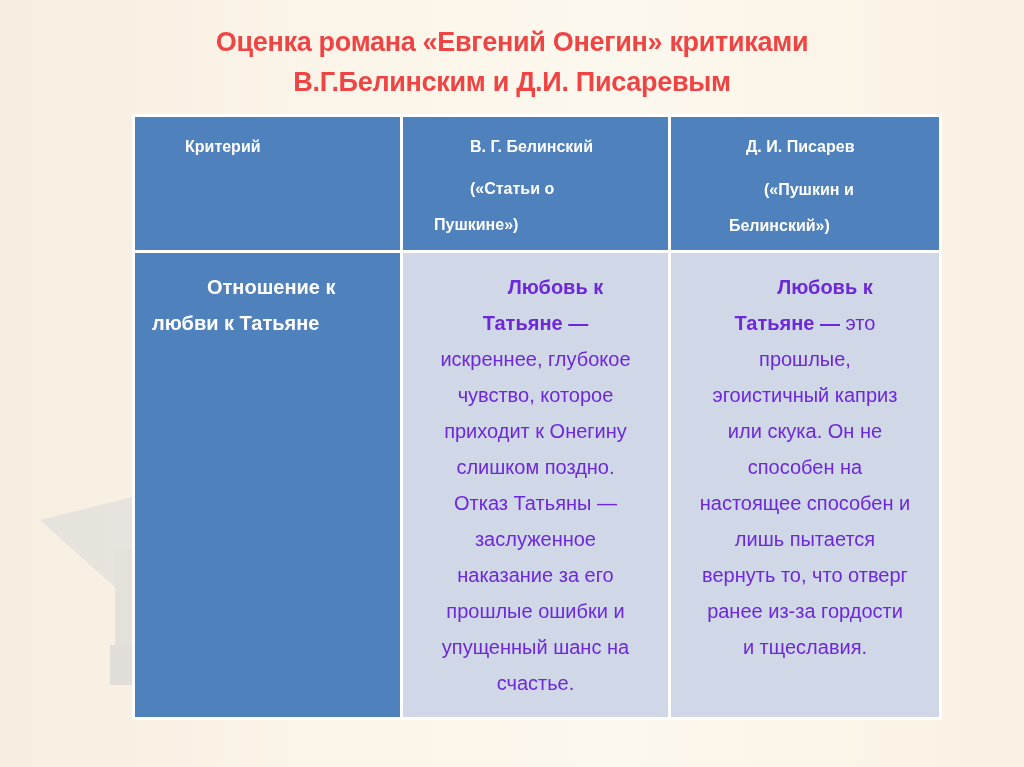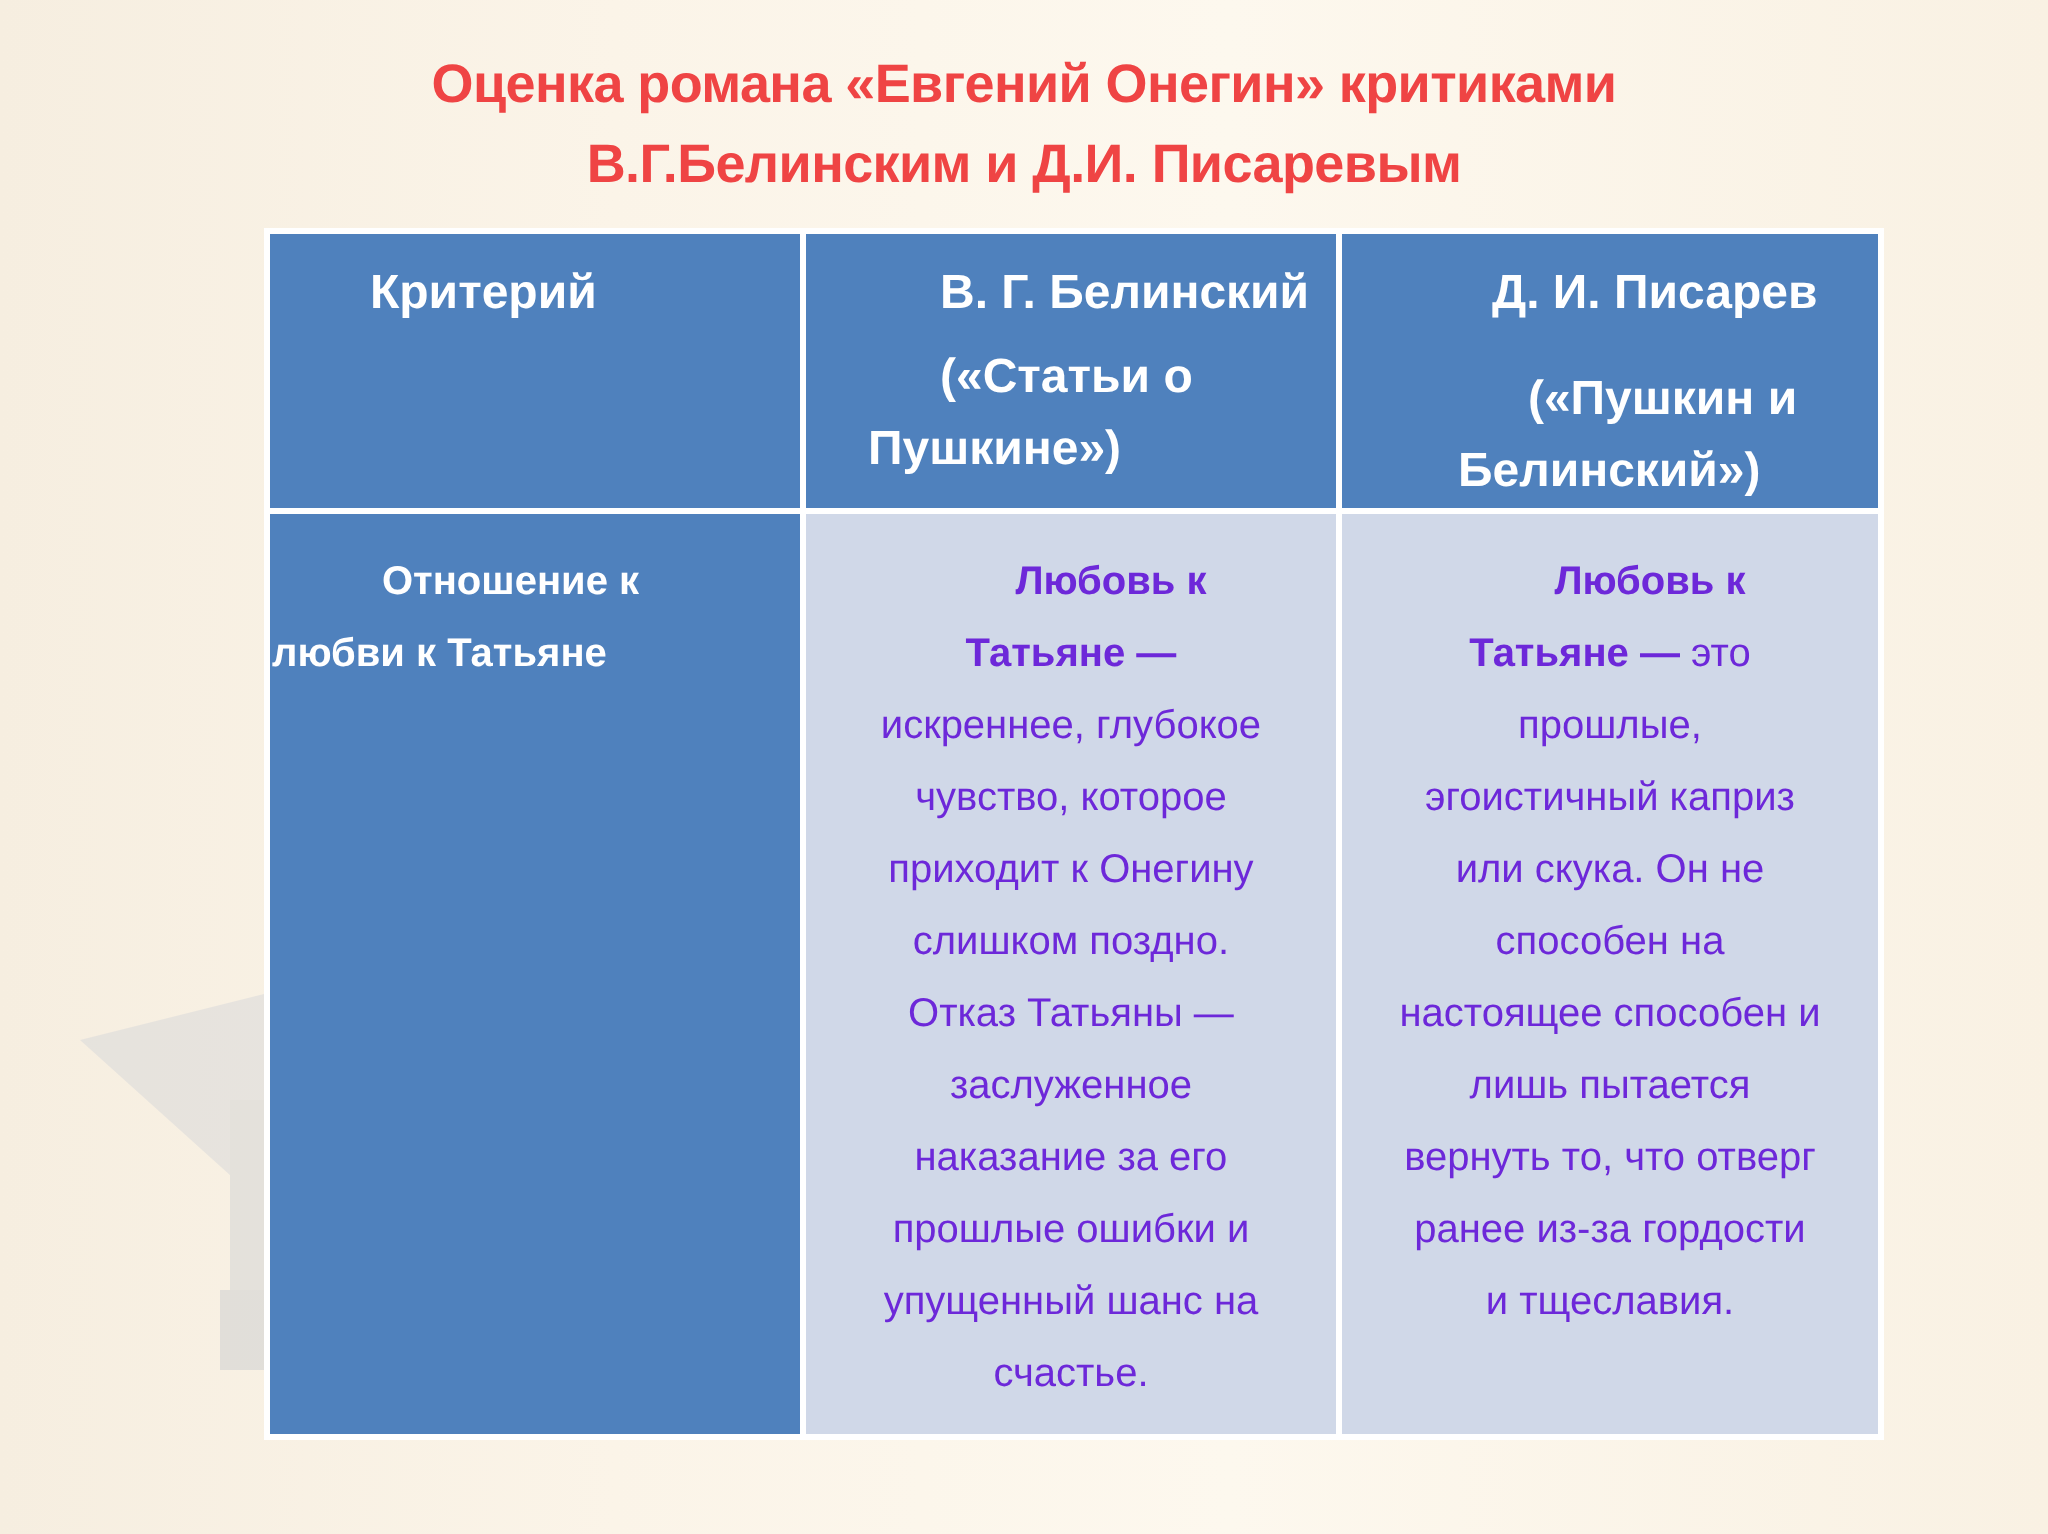--- a/index.html
+++ b/index.html
@@ -14,21 +14,21 @@
     font-weight:bold;font-size:27px;line-height:40px;color:#ef4444;
     letter-spacing:-0.3px;
   }
   .title div{white-space:nowrap;}
   table.crit{
     position:absolute;left:132px;top:114px;width:810px;height:606px;
     border-collapse:separate;border-spacing:3px;
     background:#ffffff;
   }
   table.crit td{vertical-align:top;padding:0;}
-  .hdr td{background:#4f81bd;color:#fff;font-weight:bold;font-size:24px;height:133px;}
+  .hdr td{background:#4f81bd;color:#fff;font-weight:bold;font-size:16px;height:133px;}
   .c1{width:263px;}
   .c2{width:263px;}
   .c3{width:266px;}
   .body-first{background:#4f81bd;color:#fff;font-weight:bold;font-size:20px;}
   .body-cell{background:#d0d8e8;color:#6d28d9;font-size:20px;}
   .cell-inner{padding:16px 10px 0 10px;line-height:36px;}
   .hdr .cell-inner{padding-top:12px;line-height:36px;}
   .center{text-align:center;}
   .b{font-weight:bold;}
   .indent{padding-left:40px;}
@@ -58,28 +58,28 @@
     <td class="c2">
       <div class="cell-inner">
         <div class="indent" style="padding-left:57px;">В. Г. Белинский</div>
         <div style="padding-left:57px;margin-top:6px;">(«Статьи о</div>
         <div style="padding-left:21px;">Пушкине»)</div>
       </div>
     </td>
     <td class="c3">
       <div class="cell-inner">
         <div style="padding-left:65px;">Д. И. Писарев</div>
-        <div style="padding-left:83px;margin-top:17px;">(«Пушкин и</div>
+        <div style="padding-left:83px;margin-top:7px;">(«Пушкин и</div>
         <div style="padding-left:48px;">Белинский»)</div>
       </div>
     </td>
   </tr>
   <tr>
     <td class="c1 body-first">
-      <div class="cell-inner" style="padding-left:1px;">
+      <div class="cell-inner" style="padding-left:17px;">
         <div style="padding-left:55px;">Отношение к</div>
         <div>любви к Татьяне</div>
       </div>
     </td>
     <td class="c2 body-cell">
       <div class="cell-inner center" style="padding-left:2px;padding-right:2px;">
         <div class="b" style="padding-left:40px;">Любовь к</div>
         <div class="b">Татьяне —</div>
         <div>искреннее, глубокое</div>
         <div>чувство, которое</div>

